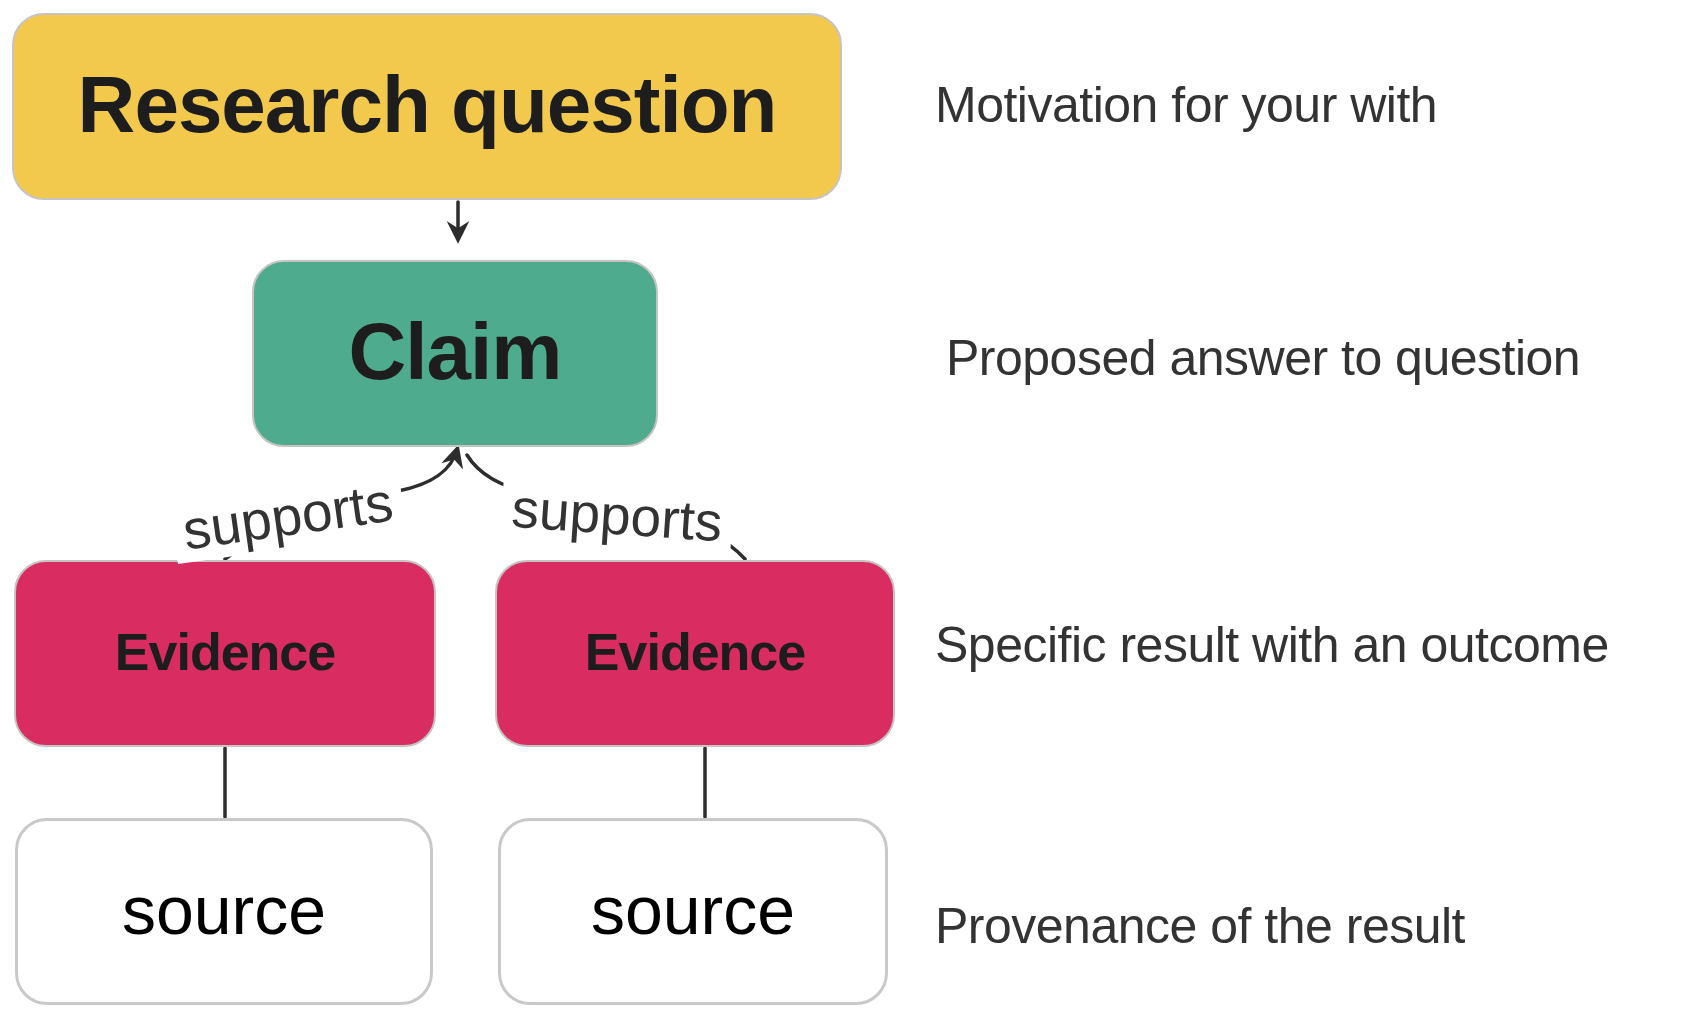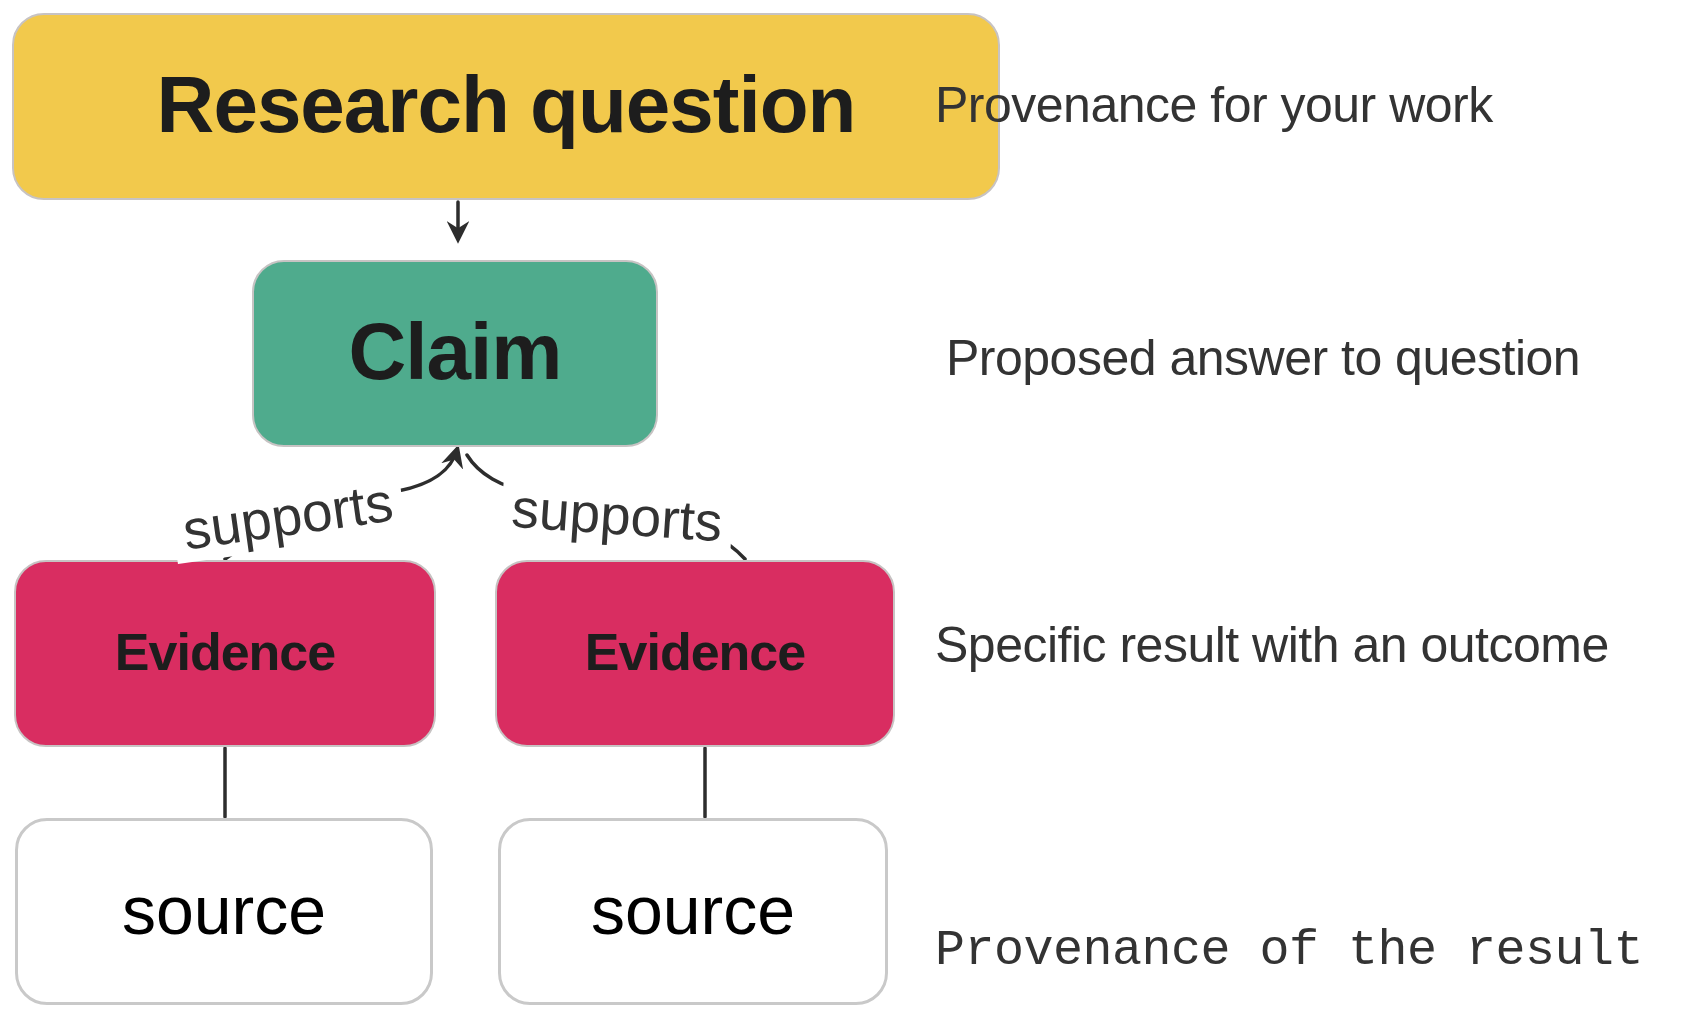--- a/index.html
+++ b/index.html
@@ -25,21 +25,21 @@
     color:#1d1d1d;
     line-height:1;
     padding-bottom:4px;
   }
   .node-label.regular{
     font-weight:400;
     font-size:68px;
     letter-spacing:0;
     color:#000000;
   }
-  #rq   {left:12px;  top:13px;  width:988px; height:187px;}
+  #rq   {left:12px;  top:13px;  width:830px; height:187px;}
   #claim{left:252px; top:260px; width:406px; height:187px;}
   #ev-l {left:14px;  top:560px; width:422px; height:187px;}
   #ev-r {left:495px; top:560px; width:400px; height:187px;}
   #src-l{left:15px;  top:818px; width:418px; height:187px; background:#ffffff; border:3px solid #c9c9c9;}
   #src-r{left:498px; top:818px; width:390px; height:187px; background:#ffffff; border:3px solid #c9c9c9;}
   #rq .node-label{font-size:80px;}
   #claim .node-label{font-size:80px;}
   svg.wires{position:absolute;left:0;top:0;width:1682px;height:1020px;pointer-events:none;}
   .edge-label{
     position:absolute;
@@ -59,21 +59,21 @@
     transform:translateY(-50%);
     font-size:50px;
     letter-spacing:-0.5px;
     color:#333333;
     white-space:nowrap;
     line-height:1.1;
   }
   #ann-0{top:105px;}
   #ann-1{top:358px;margin-left:11px;}
   #ann-2{top:645px;}
-  #ann-3{top:950px;font-family:Liberation Mono, monospace;}
+  #ann-3{top:926px;}
 </style>
 </head>
 <body>
 
 <div class="canvas">
 
   <svg class="wires" viewBox="0 0 1682 1020">
     <defs>
       <marker id="ah" viewBox="0 0 10 10" refX="7.5" refY="5" markerWidth="6.5" markerHeight="6.5" orient="auto" markerUnits="strokeWidth">
         <path d="M0,0 L10,5 L0,10 L3.2,5 Z" fill="#2d2d2d"></path>
@@ -108,18 +108,18 @@
     <span class="node-label regular">source</span>
   </div>
 
   <div class="node" id="src-r" style="background-color: rgb(255, 255, 255);">
     <span class="node-label regular">source</span>
   </div>
 
   <span class="edge-label" id="sup-l">supports</span>
   <span class="edge-label" id="sup-r">supports</span>
 
-  <span class="annotation" id="ann-0">Provenance for your work</span>
+  <span class="annotation" id="ann-0">Motivation for your with</span>
   <span class="annotation" id="ann-1">Proposed answer to question</span>
   <span class="annotation" id="ann-2">Specific result with an outcome</span>
   <span class="annotation" id="ann-3">Provenance of the result</span>
 
 </div>
 
 </body></html>

